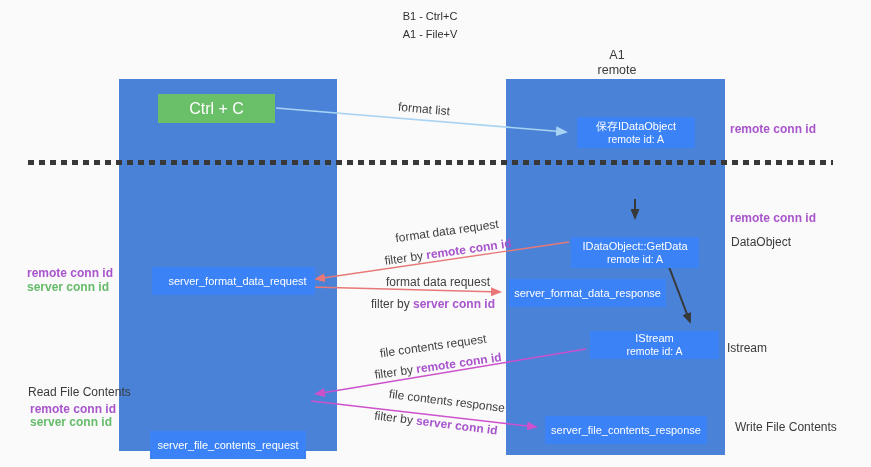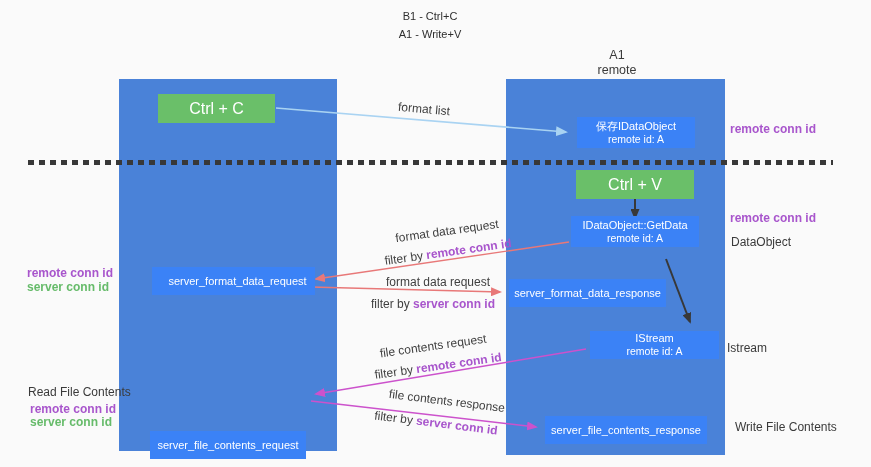--- a/index.html
+++ b/index.html
@@ -39,21 +39,21 @@
   .center { transform:translate(-50%,-50%); }
   svg.arrows { position:absolute; left:0; top:0; pointer-events:none; }
 </style>
 </head>
 <body>
 
 <div class="canvas">
 
   <div class="abs title">
     <div>B1 - Ctrl+C</div>
-    <div>A1 - Write+V</div>
+    <div>A1 - File+V</div>
   </div>
 
   <div class="abs lane-header" style="left:552px; top:48px; width:130px;">
     <div>A1</div>
     <div>remote</div>
   </div>
 
   <div class="abs lane" style="left:119px; top:79px; width:218px; height:372px;"></div>
   <div class="abs lane" style="left:506px; top:79px; width:219px; height:376px;"></div>
 
@@ -79,29 +79,26 @@
     <line x1="569" y1="242" x2="316" y2="279" stroke="#e87878" stroke-width="1.4" marker-end="url(#mRed)"></line>
     <line x1="311" y1="287" x2="500" y2="292" stroke="#e87878" stroke-width="1.4" marker-end="url(#mRed)"></line>
     <line x1="666" y1="259" x2="690" y2="322" stroke="#383838" stroke-width="2" marker-end="url(#mBlack)"></line>
     <line x1="586" y1="349" x2="316" y2="394" stroke="#cc52cc" stroke-width="1.4" marker-end="url(#mMag)"></line>
     <line x1="311" y1="401" x2="536" y2="427" stroke="#cc52cc" stroke-width="1.4" marker-end="url(#mMag)"></line>
   </svg>
 
   <div class="abs node green" style="left:158px; top:94px; width:117px; height:29px;">
     <span>Ctrl + C</span>
   </div>
-  <div class="abs node green" style="left:576px; top:170px; width:118px; height:29px;">
-    <span>Ctrl + V</span>
-  </div>
 
   <div class="abs node orange" style="left:577px; top:117px; width:118px; height:31px;">
     <span class="l1">保存IDataObject</span>
     <span class="l2">remote id: A</span>
   </div>
-  <div class="abs node orange" style="left:571px; top:216px; width:128px; height:31px;">
+  <div class="abs node orange" style="left:571px; top:237px; width:128px; height:31px;">
     <span class="l1">IDataObject::GetData</span>
     <span class="l2">remote id: A</span>
   </div>
   <div class="abs node orange" style="left:152px; top:267px; width:155px; height:28px;padding-left:8px;">
     <span class="l1">server_format_data_request</span>
   </div>
   <div class="abs node orange" style="left:509px; top:279px; width:157px; height:28px;">
     <span class="l1">server_format_data_response</span>
   </div>
   <div class="abs node orange" style="left:590px; top:331px; width:129px; height:28px;">

